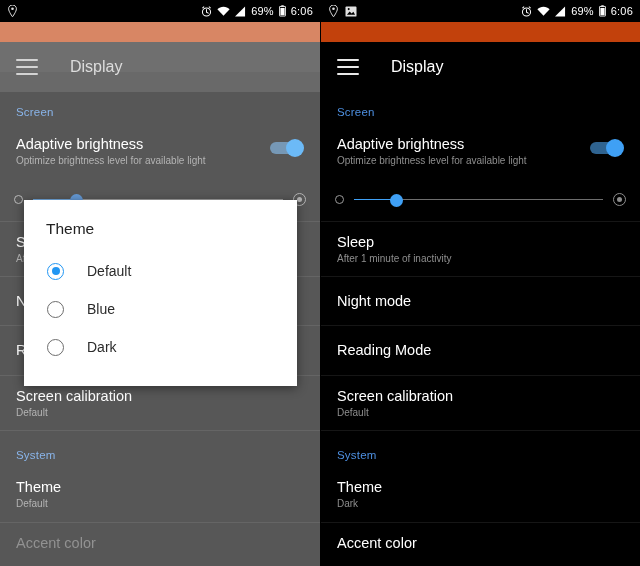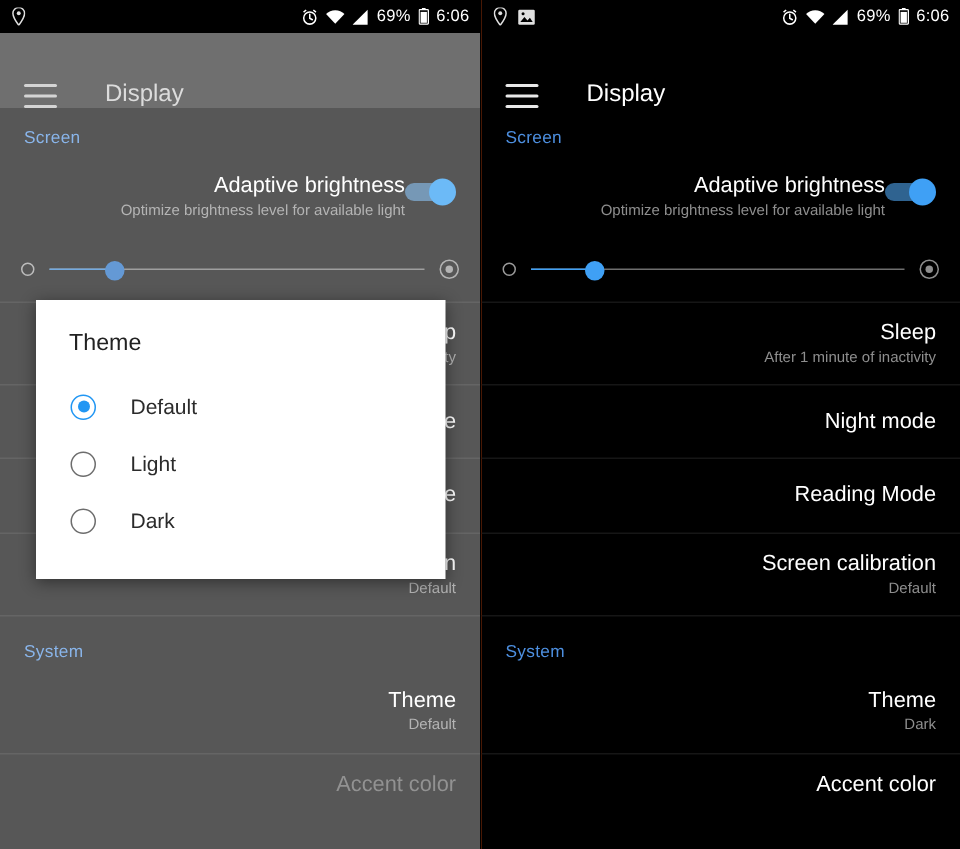--- a/index.html
+++ b/index.html
@@ -21,38 +21,38 @@
     padding: 0 7px 0 8px; color: #fff;
   }
   .sb-left { display: flex; align-items: center; gap: 7px; }
   .sb-right { margin-left: auto; display: flex; align-items: center; gap: 5px; }
   .sb-text { font-size: 11px; letter-spacing: .2px; color: #fff; line-height: 1; }
   .ic { display: inline-block; line-height: 0; }
   .ic svg { display: block; }
 
   
   .toolbar {
-    height: 50px; width: 100%; display: flex; align-items: flex-end;
-    background: #1c1c1c; padding-left: 16px;
+    height: 50px; width: 100%; display: flex; align-items: center;
+    background: #1c1c1c; padding-left: 16px; margin-top: 20px;
   }
   .panel.right .toolbar { background: #000; }
   .hamburger { width: 22px; height: 16px; display: flex; flex-direction: column;
                justify-content: space-between; cursor: pointer; }
   .hamburger i { display: block; height: 2px; background: #bdbdbd; border-radius: 1px; }
   .panel.right .hamburger i { background: #e8e8e8; }
   .toolbar-title { margin-left: 32px; font-size: 16px; color: #c9c9c9; }
   .panel.right .toolbar-title { color: #fff; }
 
   
   .content { position: relative; width: 100%; height: 494px; background: #000; }
 
   .section-header { padding: 14px 16px 6px 16px; font-size: 11.5px; color: #4d8fe0; letter-spacing: .2px; }
   .panel.right .section-header { color: #4d8fe0; }
 
-  .row { padding: 11px 16px 11px 16px; position: relative; border-bottom: 1px solid #161616; text-align: right; }
+  .row { padding: 11px 16px 11px 16px; position: relative; border-bottom: 1px solid #161616; }
   .row .title { font-size: 14.5px; color: #ffffff; line-height: 1.25; }
   .row .sub { font-size: 10px; color: #8e8e8e; margin-top: 2px; line-height: 1.25; }
   .row.nodiv { border-bottom: none; }
   .row.disabled .title { color: #5a5a5a; }
   .row.disabled .sub { color: #5a5a5a; }
 
   .row.has-toggle { display: flex; align-items: flex-start; }
   .row.has-toggle .texts { flex: 1; }
 
   
@@ -209,21 +209,21 @@
 
     <div class="dialog">
       <div class="dialog-title">Theme</div>
       <div class="dlg-options">
         <div class="dlg-opt">
           <span class="radio sel"></span>
           <span class="lbl">Default</span>
         </div>
         <div class="dlg-opt">
           <span class="radio"></span>
-          <span class="lbl">Light</span>
+          <span class="lbl">Blue</span>
         </div>
         <div class="dlg-opt">
           <span class="radio"></span>
           <span class="lbl">Dark</span>
         </div>
       </div>
     </div>
   </div>
 
   <div class="panel right">

